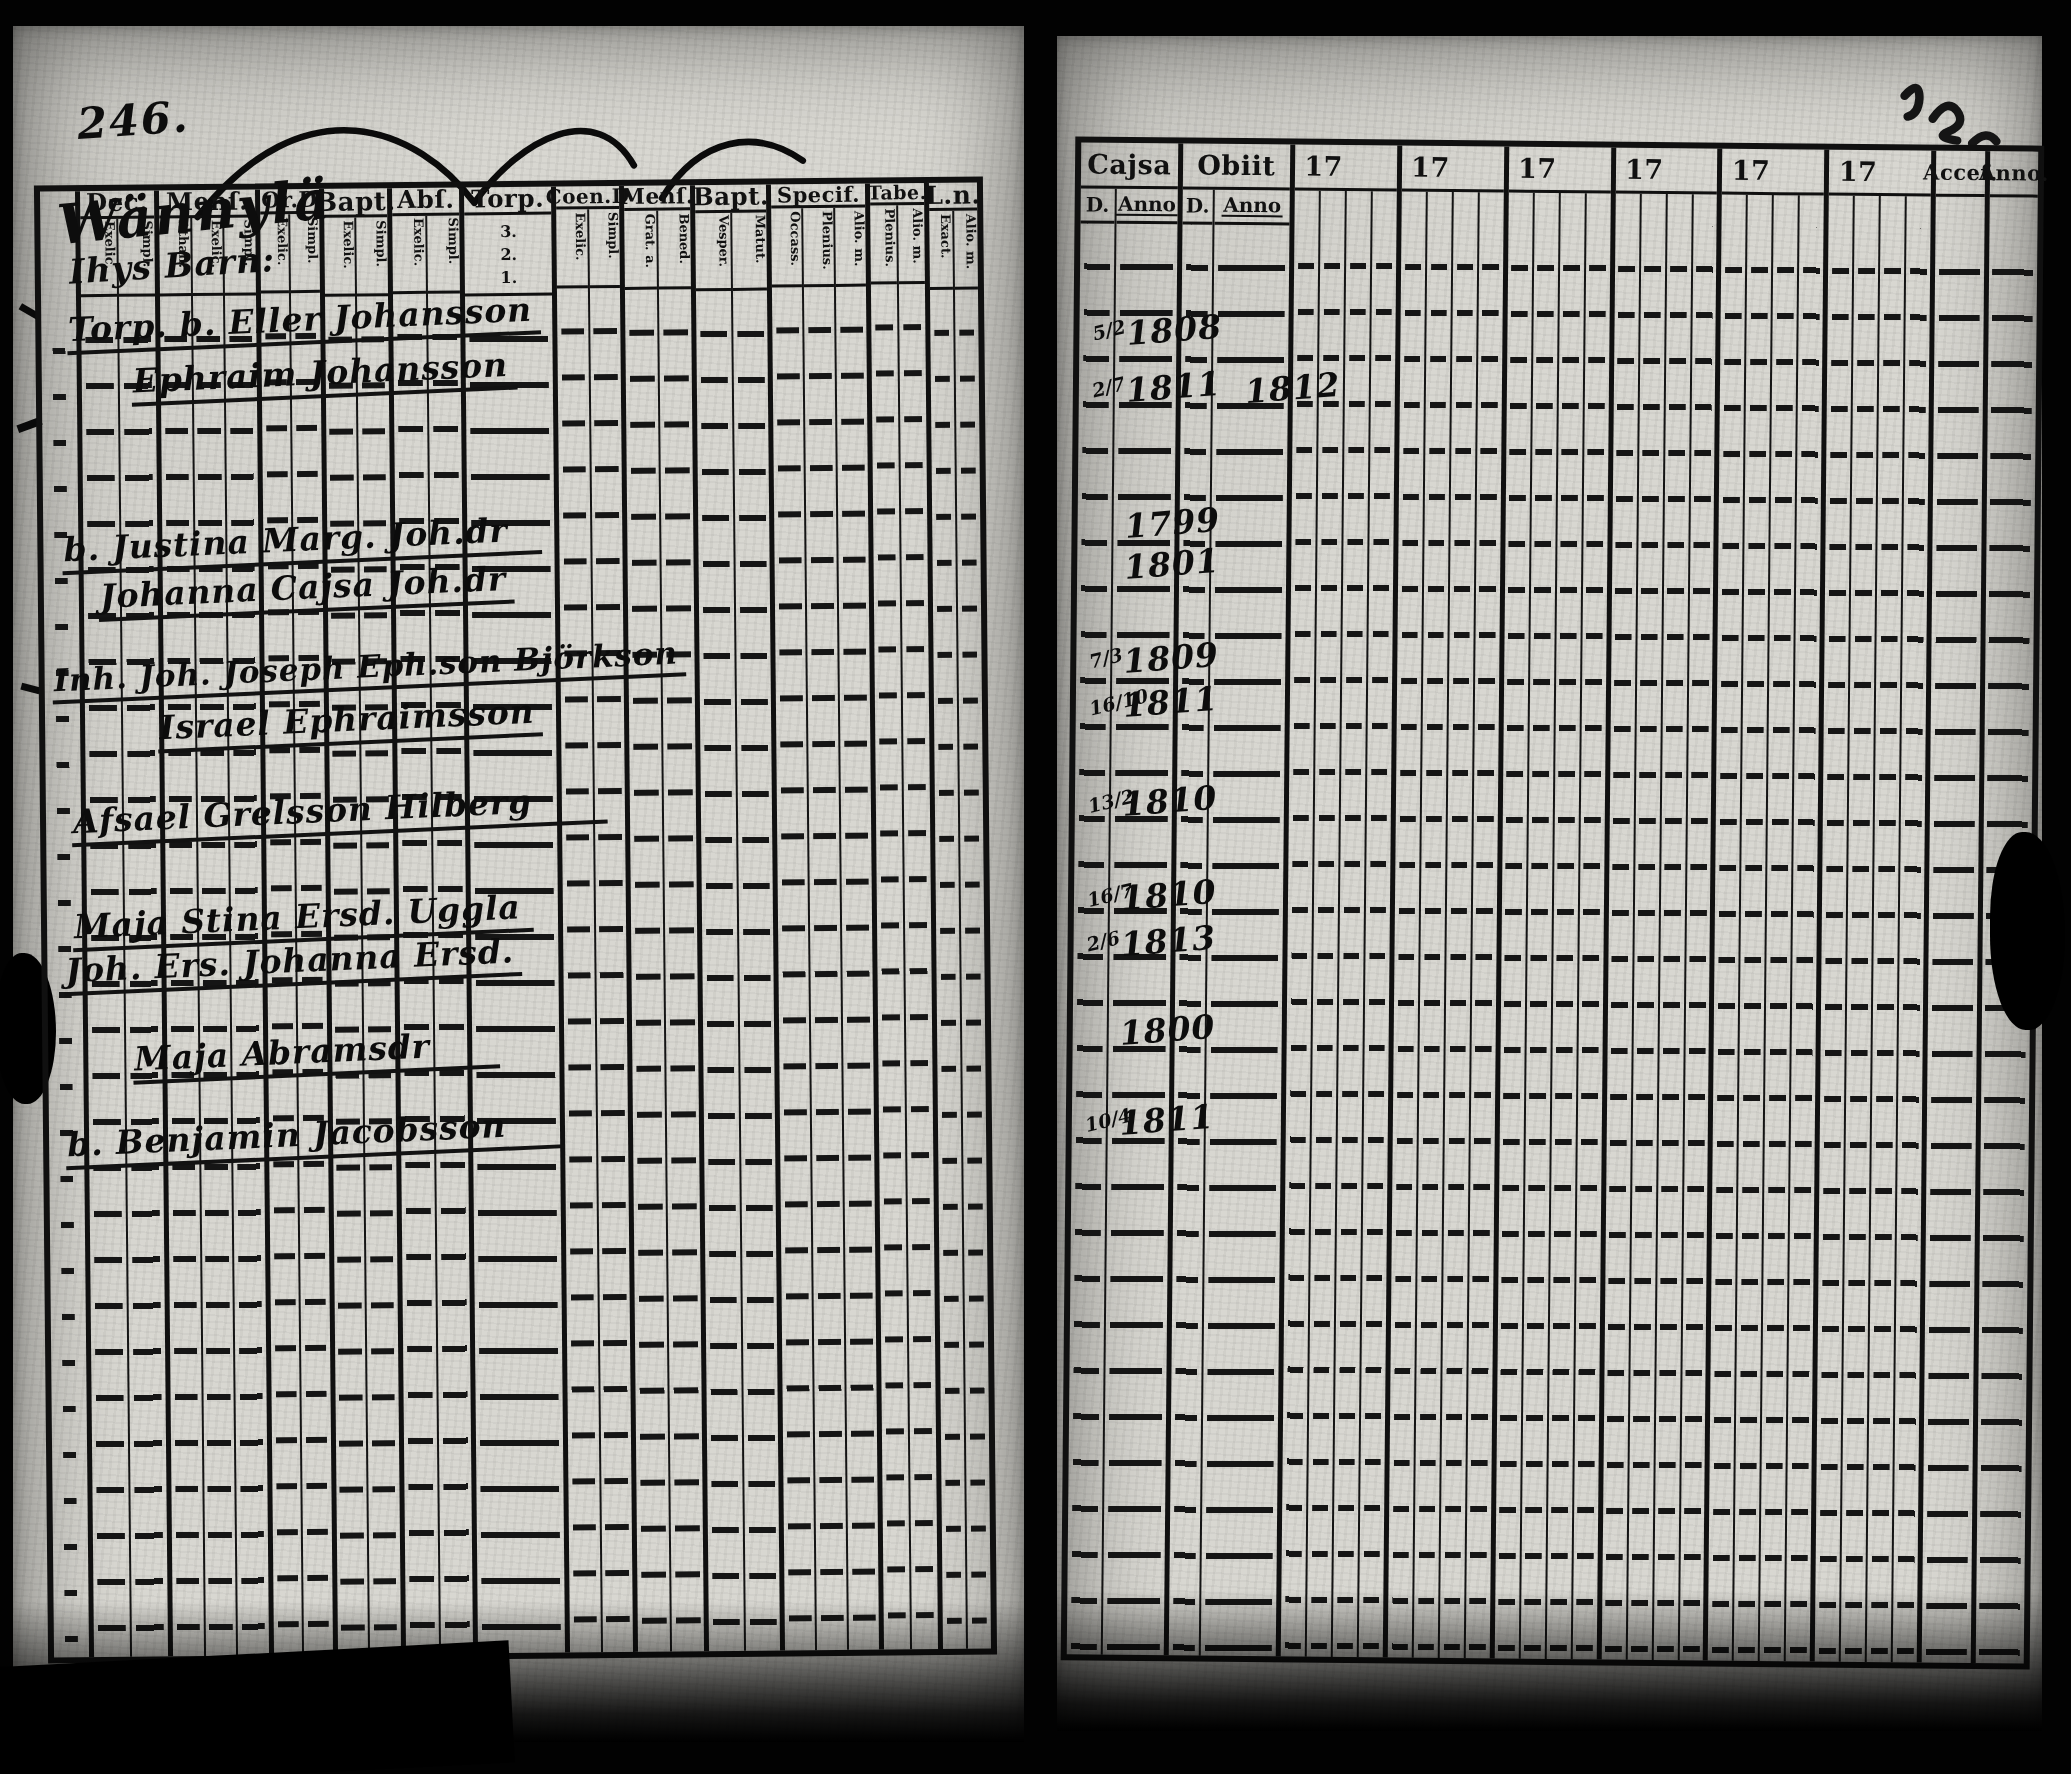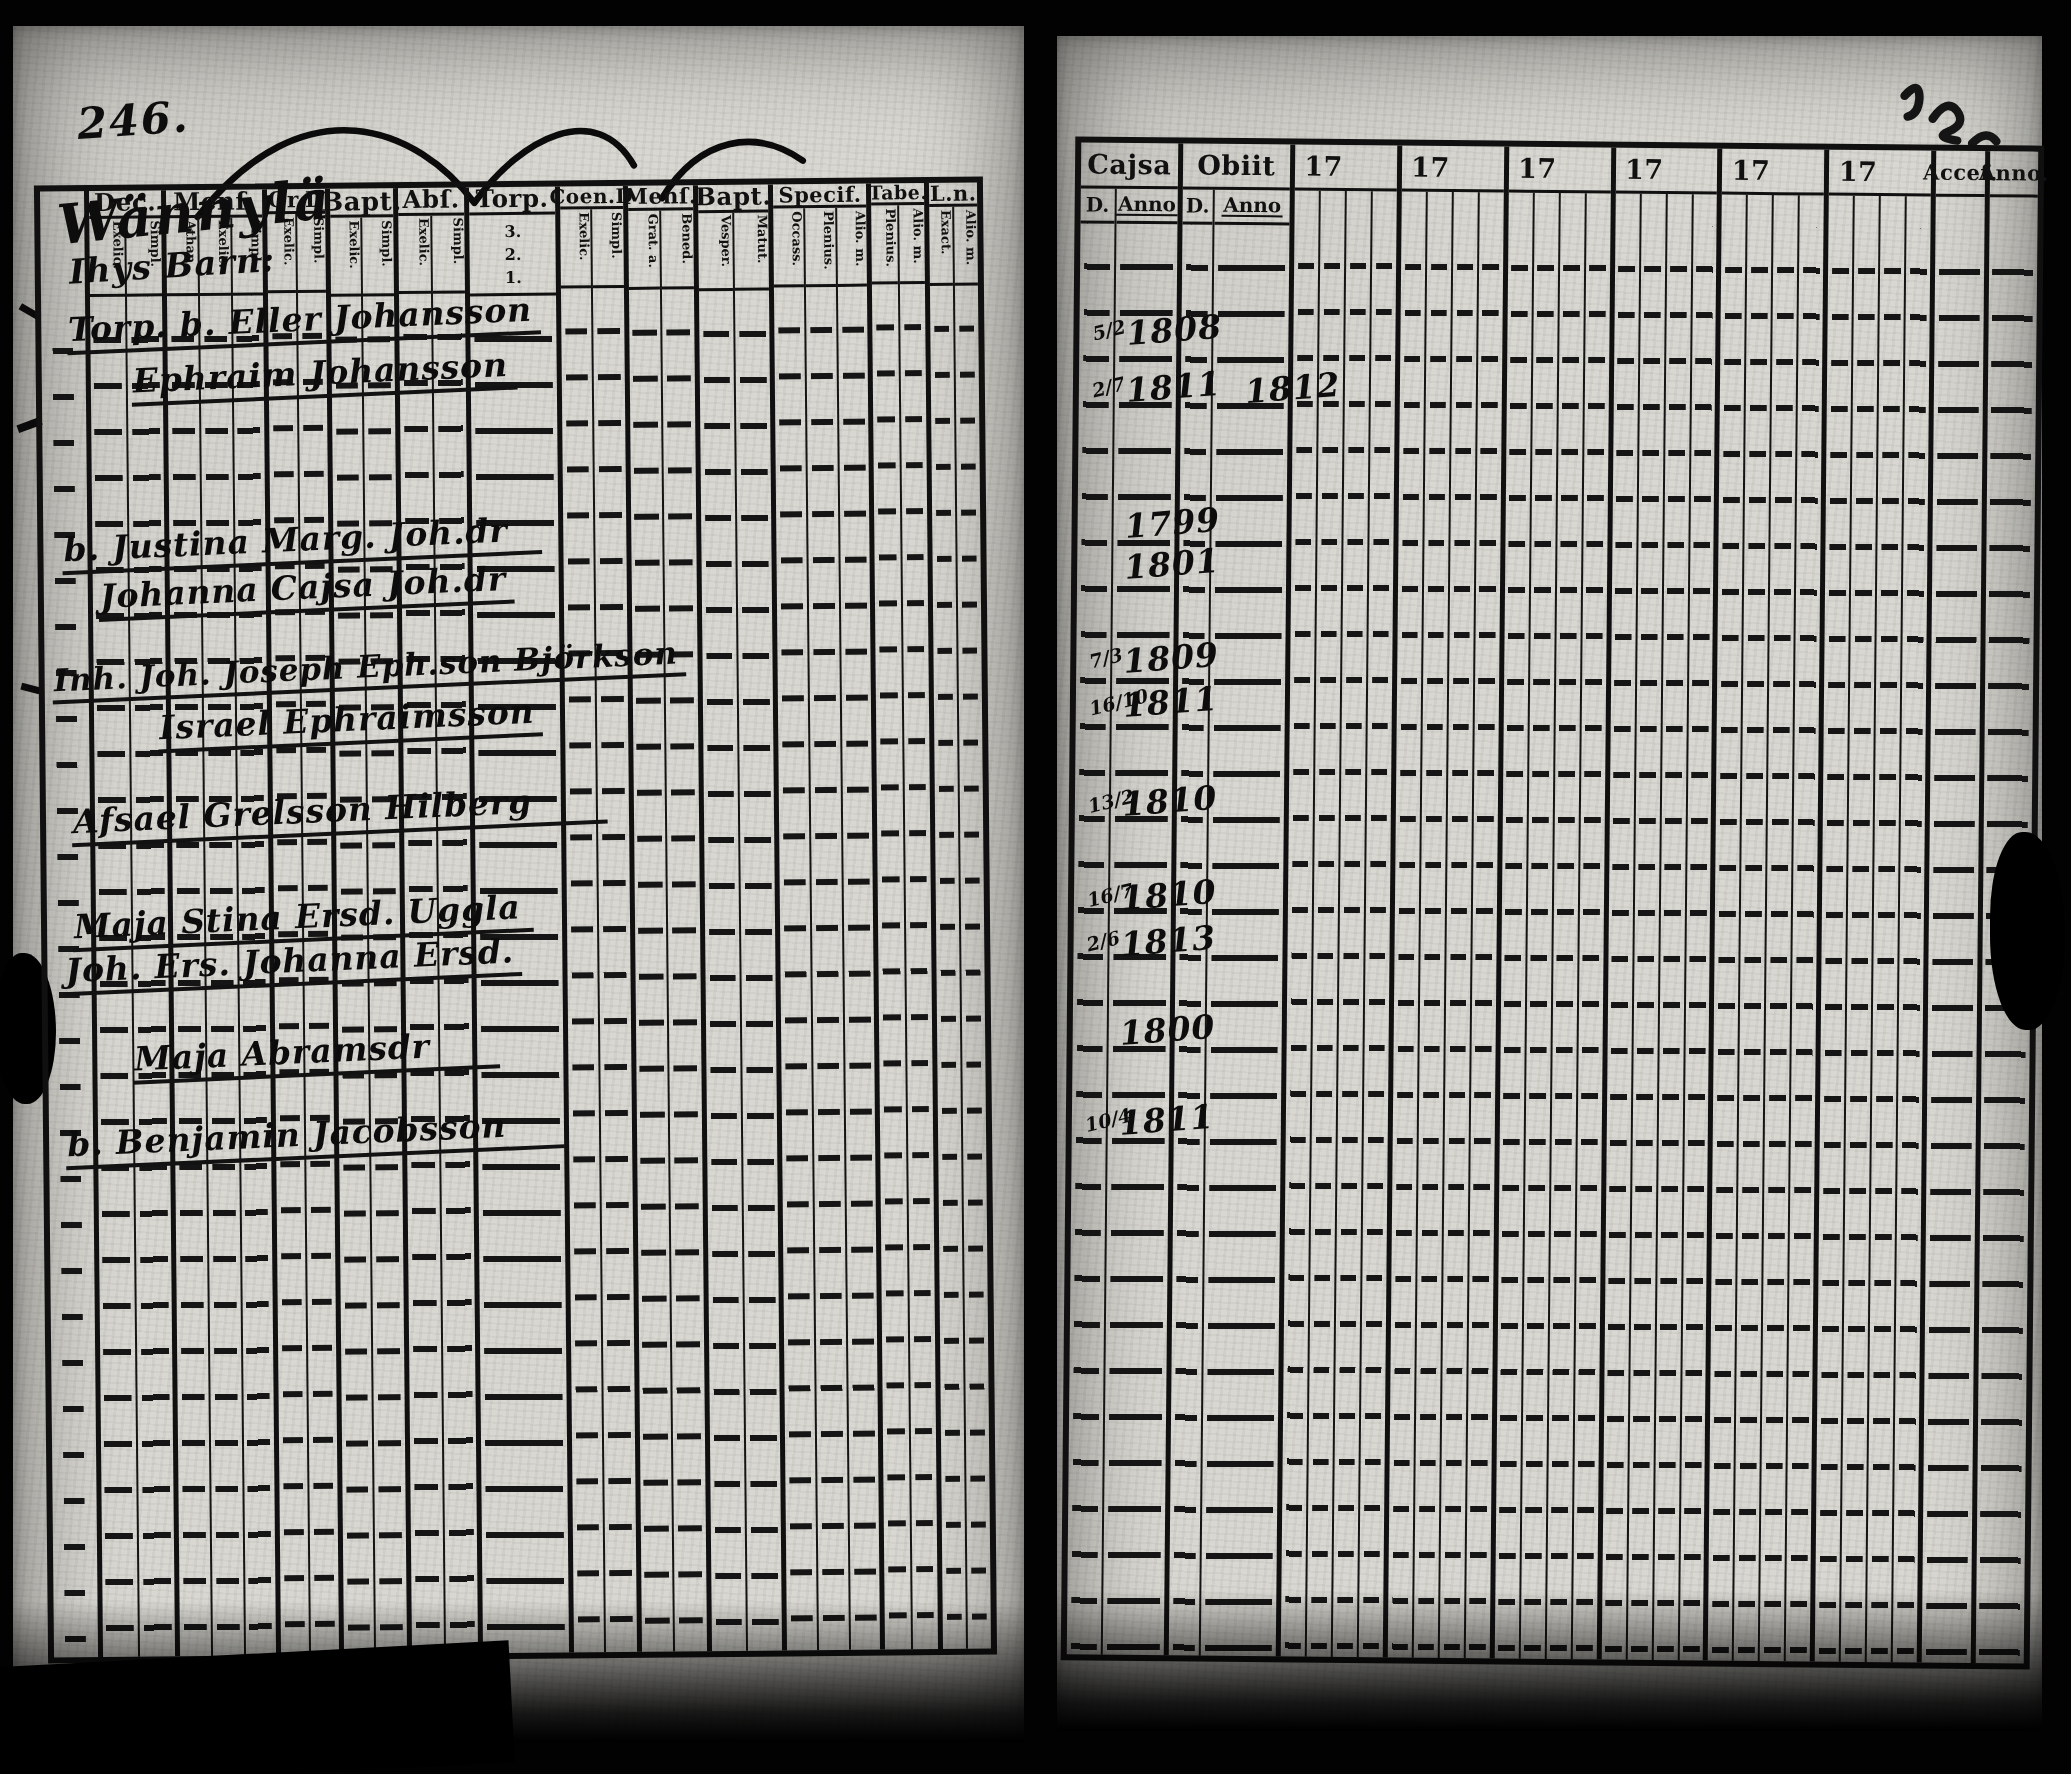--- a/index.html
+++ b/index.html
@@ -272,21 +272,21 @@
                 <div class="cbody"></div>
               </div>
             <div class="sub">
                 <div class="sublabel">Alio. m.</div>
                 <div class="cbody"></div>
               </div>
           </div>
         </div>
 
         <div class="group" style="flex:38">
-          <div class="ghead" style="font-size:21px">L.n.</div>
+          <div class="ghead" style="font-size:25px">L.n.</div>
           <div class="subs">
             <div class="sub">
                 <div class="sublabel">Exact.</div>
                 <div class="cbody"></div>
               </div>
             <div class="sub">
                 <div class="sublabel">Alio. m.</div>
                 <div class="cbody"></div>
               </div>
           </div>

